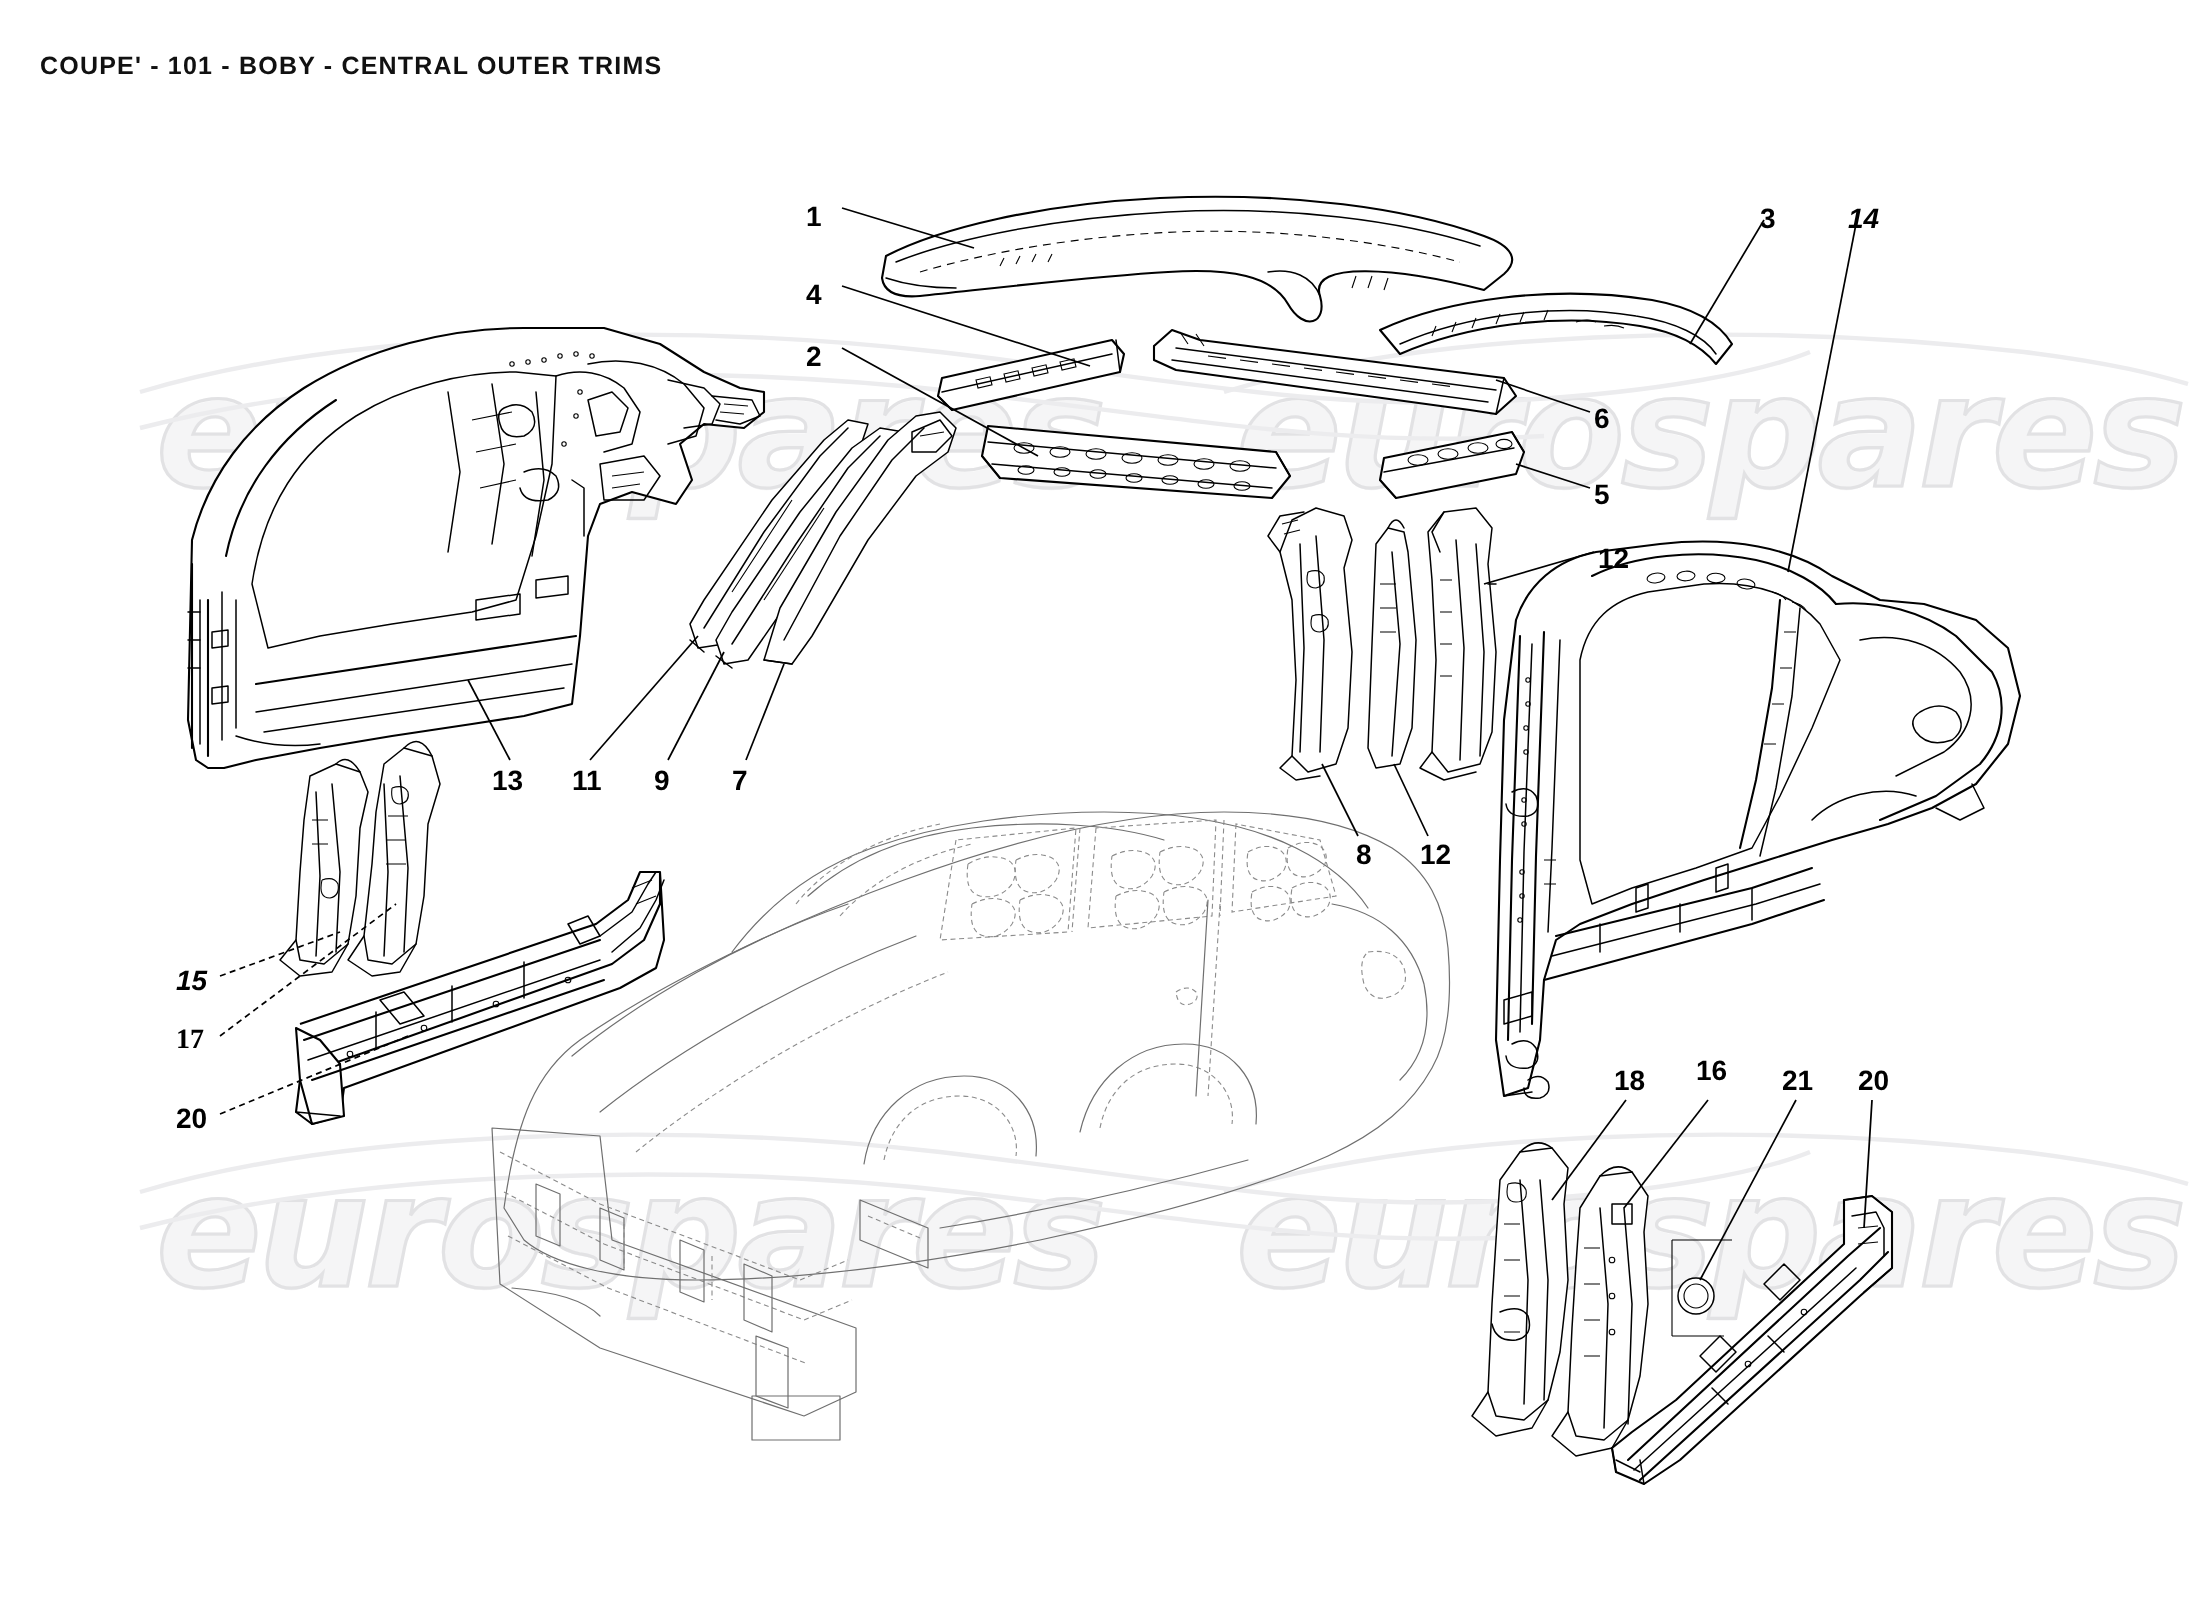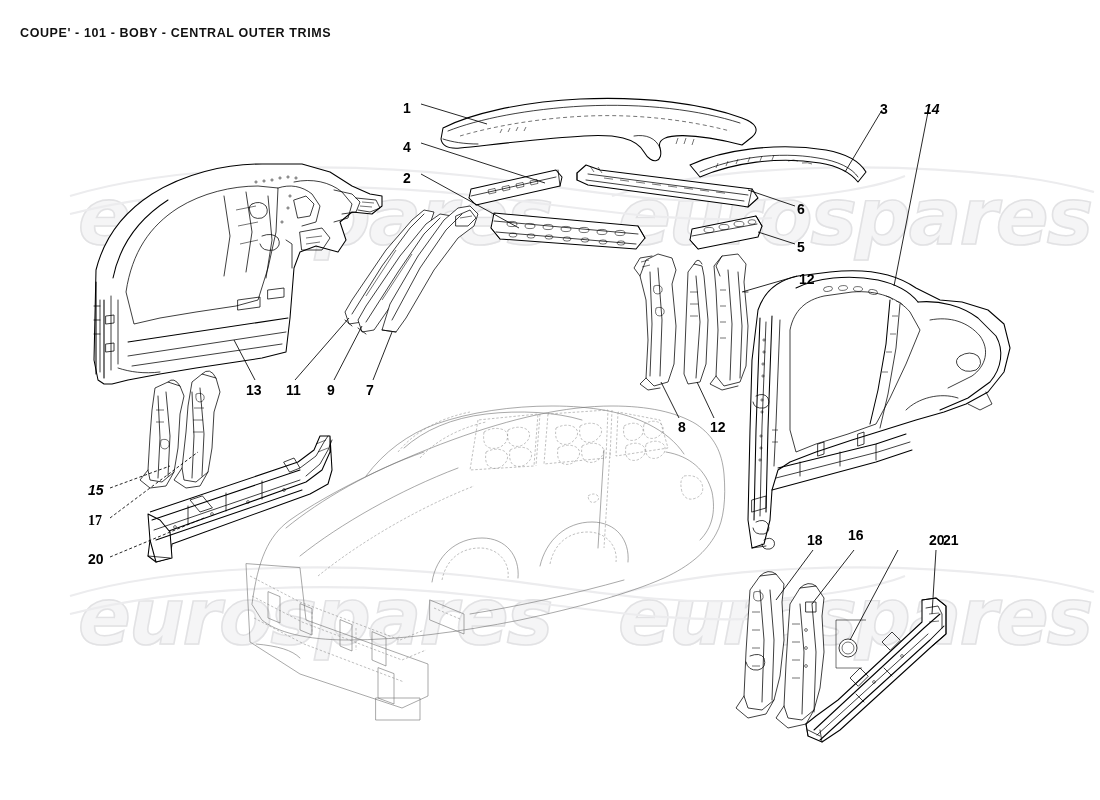--- a/index.html
+++ b/index.html
@@ -579,15 +579,15 @@
   <div class="lbl" style="left:286px;top:383px;">11</div>
   <div class="lbl" style="left:799px;top:272px;">12</div>
   <div class="lbl" style="left:246px;top:383px;">13</div>
   <div class="lbl" style="left:924px;top:102px;font-style:italic;">14</div>
   <div class="lbl" style="left:88px;top:483px;font-style:italic;">15</div>
   <div class="lbl" style="left:848px;top:528px;">16</div>
   <div class="lbl" style="left:88px;top:514px;font-family:Liberation Serif, serif;">17</div>
   <div class="lbl" style="left:807px;top:533px;">18</div>
   <div class="lbl" style="left:88px;top:552px;">20</div>
   <div class="lbl" style="left:929px;top:533px;">20</div>
-  <div class="lbl" style="left:943px;top:533px;">21</div>
+  <div class="lbl" style="left:891px;top:533px;">21</div>
 
 </div>
 
 </body></html>

